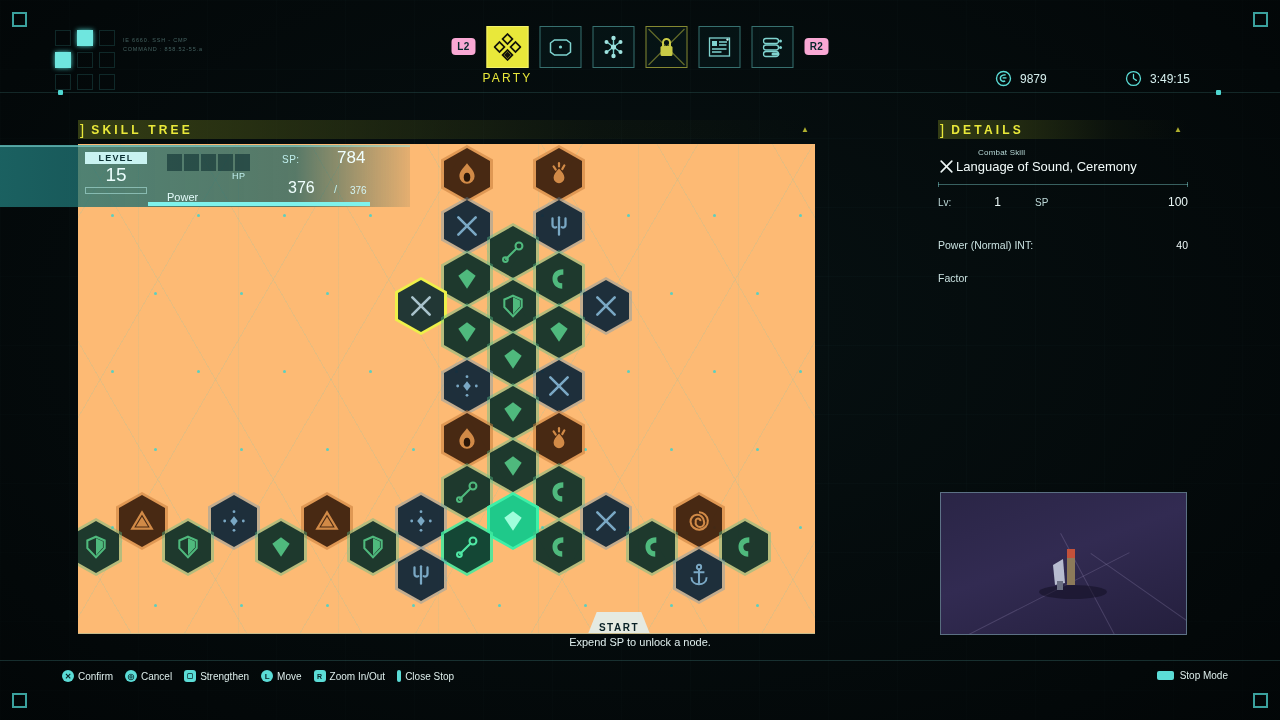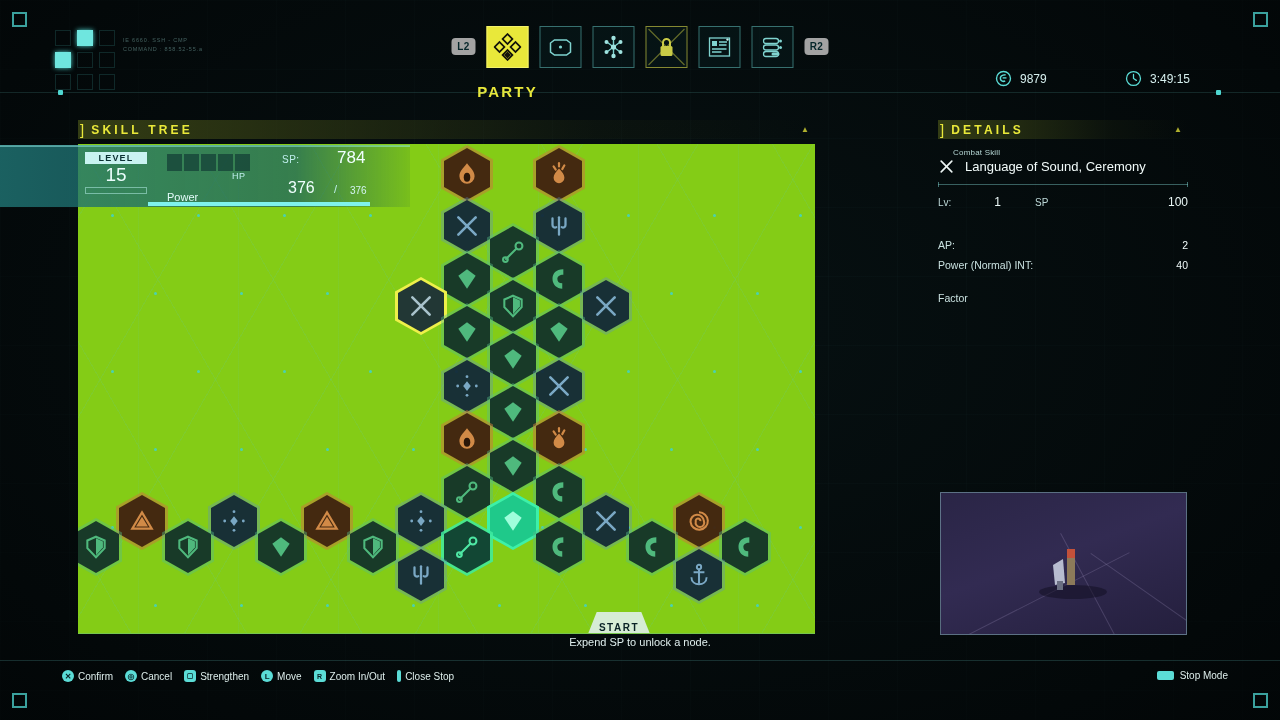--- a/index.html
+++ b/index.html
@@ -51,36 +51,36 @@
   
   #topbar {
     position:absolute; left:0; top:26px; width:1280px; height:62px;
   }
   #nav-icons {
     position:absolute; left:50%; top:0; transform:translateX(-50%);
     display:flex; align-items:flex-start; gap:11px; height:62px;
   }
   .bumper {
     width:24px; height:17px; border-radius:4px;
-    background:#a3a3a3; color:#06272b;
+    background:#f9a8d4; color:#06272b;
     font-size:10px; font-weight:bold; letter-spacing:.3px;
     display:flex; align-items:center; justify-content:center;
     margin-top:12px;
   }
   .nav-item { position:relative; width:42px; display:flex; flex-direction:column; align-items:center; }
   .nav-box {
     width:42px; height:42px; border:1px solid rgba(96,190,186,.55);
     display:flex; align-items:center; justify-content:center;
     background:rgba(10,34,38,.35);
   }
   .nav-box.active { background:#e9e83a; border-color:#f3f26a; }
   .nav-box.locked { border-color:rgba(176,178,60,.75); }
   .nav-label {
-    margin-top:15px; font-size:15px; letter-spacing:2.2px;
-    color:#e9e83a; font-weight:bold;
+    margin-top:3px; font-size:12px; letter-spacing:2.2px;
+    color:#e9e83a; font-weight:normal;
   }
   .nav-box svg { display:block; }
 
   
   #currency, #clock { position:absolute; top:44px; display:flex; align-items:center; gap:8px; font-size:12px; color:#d6efee; }
   #currency { left:995px; }
   #clock { left:1125px; }
   .coin-ico, .clock-ico { width:17px; height:17px; }
 
   
@@ -93,21 +93,21 @@
     display:flex; align-items:center; height:19px;
     background:linear-gradient(to right, rgba(60,70,22,.85), rgba(30,38,16,.25) 70%, rgba(12,18,10,0));
     border-left:none;
   }
   .panel-bracket { color:#e9e83a; font-size:15px; margin:0 7px 0 2px; line-height:1; }
   .panel-title { color:#e9e83a; font-size:12px; letter-spacing:3.2px; font-weight:bold; }
   .panel-caret { margin-left:auto; margin-right:6px; color:rgba(233,232,58,.75); font-size:8px; }
 
   #tree-view {
     position:relative; width:737px; height:490px; margin-top:5px;
-    background:#84cc16; overflow:hidden;
+    background:#fdba74; overflow:hidden;
     border-bottom:1px solid rgba(95,185,180,.35);
   }
   
   #tree-lattice {
     position:absolute; inset:-40px;
     background-image:
       repeating-linear-gradient(60deg, rgba(90,200,196,.13) 0 1px, transparent 1px 100px),
       repeating-linear-gradient(-60deg, rgba(90,200,196,.13) 0 1px, transparent 1px 100px),
       repeating-linear-gradient(90deg, rgba(90,200,196,.10) 0 1px, transparent 1px 100px);
   }
@@ -169,22 +169,22 @@
   .sp-row { position:absolute; left:282px; top:8px; font-size:10px; color:#bfeeec; letter-spacing:.5px; }
   .sp-val { position:absolute; left:337px; top:2px; font-size:17px; color:#f0fffe; }
   .hp-label { position:absolute; left:232px; top:25px; font-size:9px; color:#bfeeec; letter-spacing:.5px; }
   .hp-cur { position:absolute; left:288px; top:33px; font-size:16px; color:#f0fffe; }
   .hp-sep { position:absolute; left:334px; top:37px; font-size:11px; color:#bfeeec; }
   .hp-max { position:absolute; left:350px; top:39px; font-size:10px; color:#d3f4f2; }
   #hp-bar { position:absolute; left:148px; top:56px; width:222px; height:4px; background:#7ff2ec; }
 
   
   #details-panel { position:absolute; left:938px; top:120px; width:250px; }
-  .det-kicker { font-size:8px; color:#b5d6d4; margin-left:15px; margin-top:9px; letter-spacing:.2px; }
-  .det-title-row { display:flex; align-items:center; gap:10px; margin-top:1px; }
+  .det-kicker { font-size:8px; color:#b5d6d4; margin-left:40px; margin-top:9px; letter-spacing:.2px; }
+  .det-title-row { display:flex; align-items:center; gap:1px; margin-top:1px; }
   .det-title { font-size:13px; color:#f2fbfa; }
   .det-hr { height:1px; background:rgba(120,200,198,.45); margin:9px 0 0 0; }
   .det-hr-tick { position:relative; }
   .det-hr-tick::before,.det-hr-tick::after{
     content:""; position:absolute; top:-2px; width:1px; height:5px; background:rgba(120,200,198,.55);
   }
   .det-hr-tick::before{ left:0; } .det-hr-tick::after{ right:0; }
   .lv-row { display:flex; align-items:baseline; margin-top:10px; font-size:10px; color:#bdd9d8; }
   .lv-row .lv-lab { width:22px; }
   .lv-row .lv-val { width:75px; text-align:center; font-size:12px; color:#eaf7f6; }
@@ -780,24 +780,20 @@
   <div class="lv-row">
     <span class="lv-lab">Lv:</span>
     <span class="lv-val">1</span>
     <span class="sp-lab">SP</span>
     <span class="sp-val2">100</span>
   </div>
 
 
   <div class="det-stats" id="stat-list">
       <div class="det-stat">
-        <span>AP:</span>
-        <span class="v">2</span>
-      </div>
-      <div class="det-stat">
         <span>Power (Normal) INT:</span>
         <span class="v">40</span>
       </div>
     </div>
   <div class="det-factor">Factor</div>
 </div>
 
 <div id="preview-box">
   <div class="pv-line" style="left:10px; top:150px; width:200px; transform:rotate(-27deg)"></div>
   <div class="pv-line" style="left:120px; top:40px; width:180px; transform:rotate(62deg)"></div>

